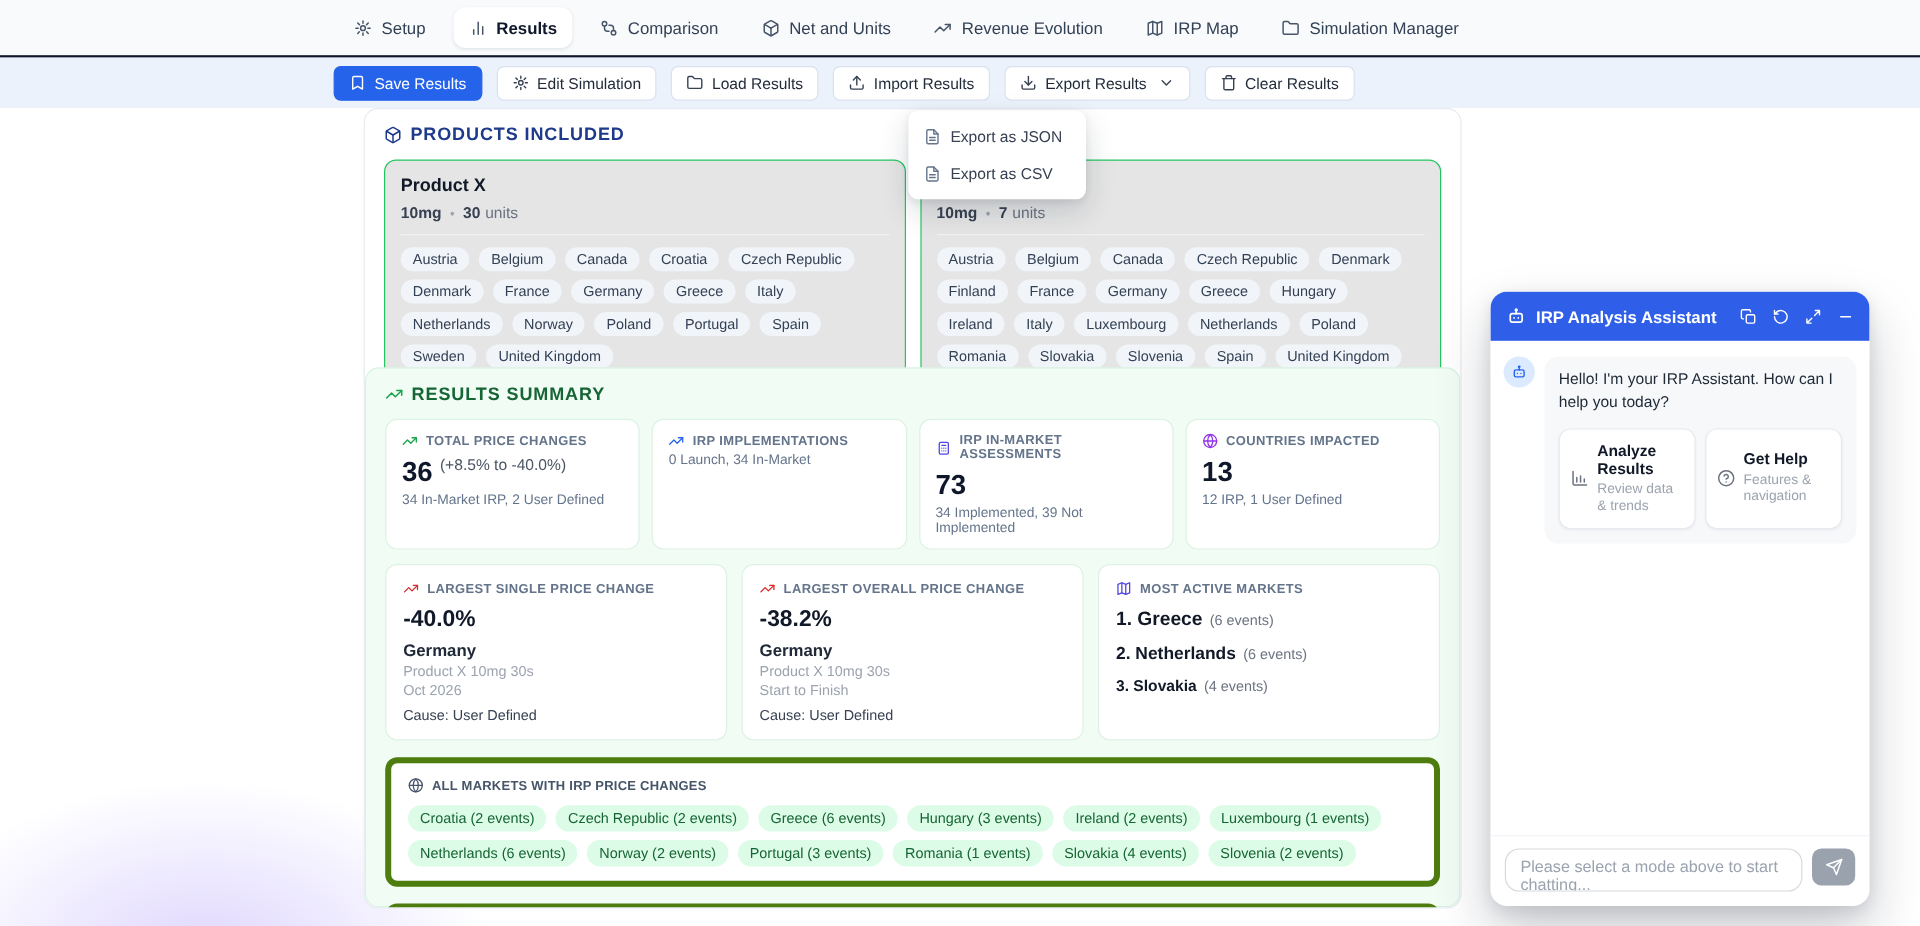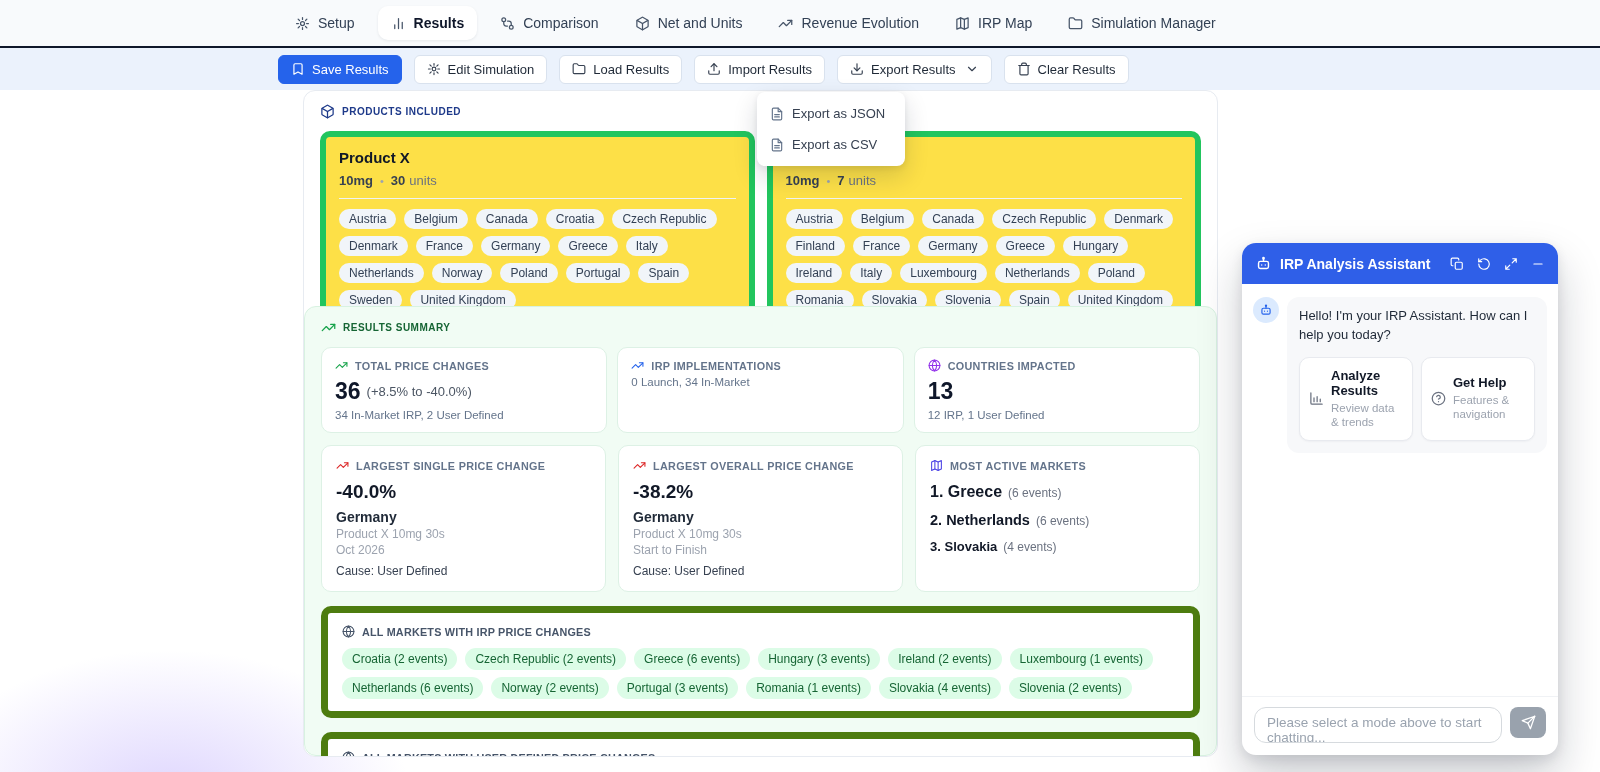--- a/index.html
+++ b/index.html
@@ -43,24 +43,24 @@
     font-size:13px; color:#374151; }
   .dd-item svg.ic { width:14px; height:14px; color:#64748b; }
 
   
   .panel { position:absolute; left:303px; top:90px; width:915px; height:667px;
     background:#ffffff; border:1px solid #e7ebf1; border-radius:12px; overflow:hidden; }
 
   .products { padding:13px 16px 0; }
   .sec-head { display:flex; align-items:center; gap:7px; }
   .sec-head svg.ic { width:15px; height:15px; }
-  .sec-title { font-size:10px; font-weight:bold; letter-spacing:.05em; }
+  .sec-title { font-size:15px; font-weight:bold; letter-spacing:.05em; }
   .products .sec-head { color:#1e3a8a; }
   .prod-row { display:flex; gap:12px; margin-top:12px; }
-  .prod-card { flex:1; border:6px solid #22c55e; border-radius:10px; padding:12px 13px; background:#fde047; min-height:138px; }
+  .prod-card { flex:1; border:1px solid #22c55e; border-radius:10px; padding:12px 13px; background:#e5e5e5; min-height:138px; }
   .prod-name { font-size:15px; font-weight:bold; color:#111827; }
   .prod-meta { display:flex; align-items:center; gap:7px; margin-top:7px; font-size:13px; }
   .prod-strength { color:#374151; font-weight:bold; }
   .dot::before { content:"•"; color:#9ca3af; font-size:11px; }
   .prod-units-val { color:#374151; font-weight:bold; }
   .prod-units-lbl { color:#6b7280; margin-left:4px; }
   .prod-sep { border:none; border-top:1px solid #eef2f6; margin:10px 0; }
   .pills { display:flex; flex-wrap:wrap; gap:7px 8px; }
   .pill-gray { background:#f1f5f9; color:#334155; font-size:12px; padding:3px 10px; border-radius:999px; white-space:nowrap; }
   .pill-green { background:#dcfce7; color:#166534; font-size:12px; padding:4px 10px; border-radius:999px; white-space:nowrap; }
@@ -70,37 +70,37 @@
     background:#f1fcf4; border:1px solid #d8f2e1; border-radius:12px; padding:13px 16px; }
   .summary .sec-head { color:#166534; }
   .summary .sec-head svg.ic { color:#16a34a; }
   .stat-row { display:flex; gap:10px; margin-top:12px; }
   .stat-card { flex:1; background:#fff; border:1px solid #ddf1e5; border-radius:10px; padding:11px 13px; }
   .card-label-row { display:flex; align-items:center; gap:7px; }
   .card-label { font-size:10.8px; font-weight:bold; color:#64748b; letter-spacing:.03em; }
   .card-label-row svg.ic { width:13px; height:13px; }
   .ic-green { color:#16a34a; } .ic-blue { color:#2563eb; } .ic-indigo { color:#4f46e5; }
   .ic-purple { color:#9333ea; } .ic-red { color:#dc2626; } .ic-slate { color:#475569; }
-  .stat-val-row { margin-top:6px; display:flex; align-items:center; gap:6px; }
+  .stat-val-row { margin-top:6px; display:flex; align-items:flex-start; gap:6px; }
   .stat-value { font-size:23px; font-weight:bold; color:#0f172a; }
   .stat-extra { font-size:13px; color:#4b5563; }
   .stat-sub { margin-top:4px; font-size:11.5px; color:#64748b; }
 
   .price-row { display:flex; gap:12px; margin-top:12px; }
   .price-card { flex:1; background:#fff; border:1px solid #ddf1e5; border-radius:10px; padding:13px 14px; min-height:119px; }
   .price-value { margin-top:9px; font-size:19px; font-weight:bold; color:#111827; }
   .price-country { margin-top:6px; font-size:14px; font-weight:bold; color:#1f2937; }
   .price-line { font-size:12px; color:#9ca3af; margin-top:2px; }
   .price-cause { font-size:12px; color:#374151; margin-top:7px; }
   .ma-entry { display:flex; align-items:baseline; gap:6px; margin-top:11px; }
   .ma-name { font-weight:bold; color:#111827; }
   .ma-0 .ma-name { font-size:16px; } .ma-1 .ma-name { font-size:14.5px; } .ma-2 .ma-name { font-size:13px; }
   .ma-events { font-size:12px; color:#6b7280; }
 
-  .markets-card { margin-top:14px; background:#fff; border:7px solid #4d7c0f; border-radius:10px; padding:12px 14px; }
+  .markets-card { margin-top:14px; background:#fff; border:5px solid #4d7c0f; border-radius:10px; padding:12px 14px; }
   .markets-card .card-label { color:#475569; letter-spacing:.02em; }
   .markets-card .pills { margin-top:10px; }
 
   
   .chat { position:absolute; left:1242px; top:243px; width:316px; height:512px;
     background:#ffffff; border-radius:14px; overflow:hidden; display:flex; flex-direction:column;
     box-shadow:0 22px 45px rgba(15,23,42,.22), 0 4px 12px rgba(15,23,42,.10); z-index:50; }
   .chat-header { height:41px; flex:none; background:#2f5fe8; display:flex; align-items:center; padding:0 13px; gap:8px; }
   .chat-header svg.ic { color:#ffffff; }
   .chat-title { flex:1; color:#ffffff; font-size:14px; font-weight:bold; }
@@ -356,20 +356,34 @@
             <svg class="ic ic-blue" viewBox="0 0 24 24">
                 <path d="m2 17 6.5-6.5 5 5L22 7"></path>
                 <path d="M15.5 7H22v6.5"></path>
               </svg>
             <span class="card-label">IRP IMPLEMENTATIONS</span>
           </div>
           <div class="stat-sub">0 Launch, 34 In-Market</div>
         </div>
         <div class="stat-card">
           <div class="card-label-row">
+            <svg class="ic ic-indigo" viewBox="0 0 24 24">
+                <rect x="5" y="3" width="14" height="18" rx="2"></rect>
+                <path d="M9 7.5h6"></path>
+                <path d="M9 12h.01M12 12h.01M15 12h.01M9 16h.01M12 16h.01M15 16h.01"></path>
+              </svg>
+            <span class="card-label">IRP IN-MARKET ASSESSMENTS</span>
+          </div>
+          <div class="stat-val-row">
+            <span class="stat-value">73</span>
+          </div>
+          <div class="stat-sub">34 Implemented, 39 Not Implemented</div>
+        </div>
+        <div class="stat-card">
+          <div class="card-label-row">
             <svg class="ic ic-purple" viewBox="0 0 24 24">
                 <circle cx="12" cy="12" r="10"></circle>
                 <path d="M2 12h20"></path>
                 <path d="M12 2a15 15 0 0 1 4 10 15 15 0 0 1-4 10 15 15 0 0 1-4-10 15 15 0 0 1 4-10Z"></path>
               </svg>
             <span class="card-label">COUNTRIES IMPACTED</span>
           </div>
           <div class="stat-val-row">
             <span class="stat-value">13</span>
           </div>

